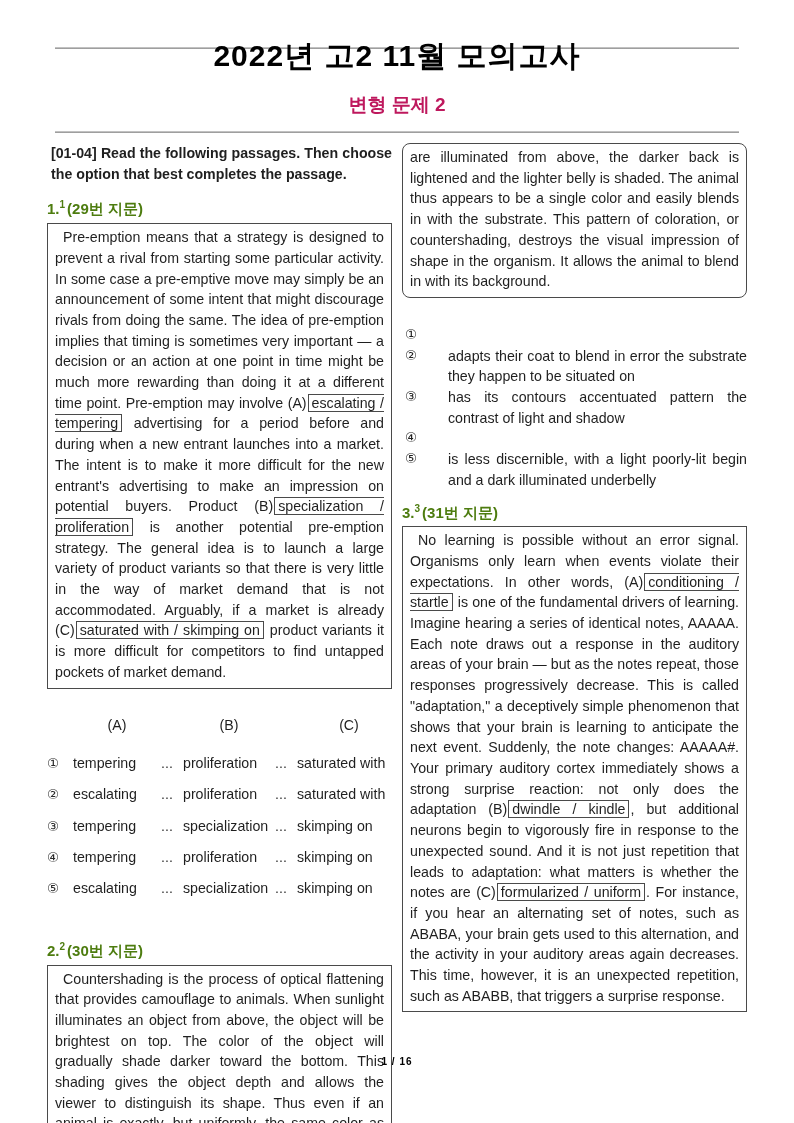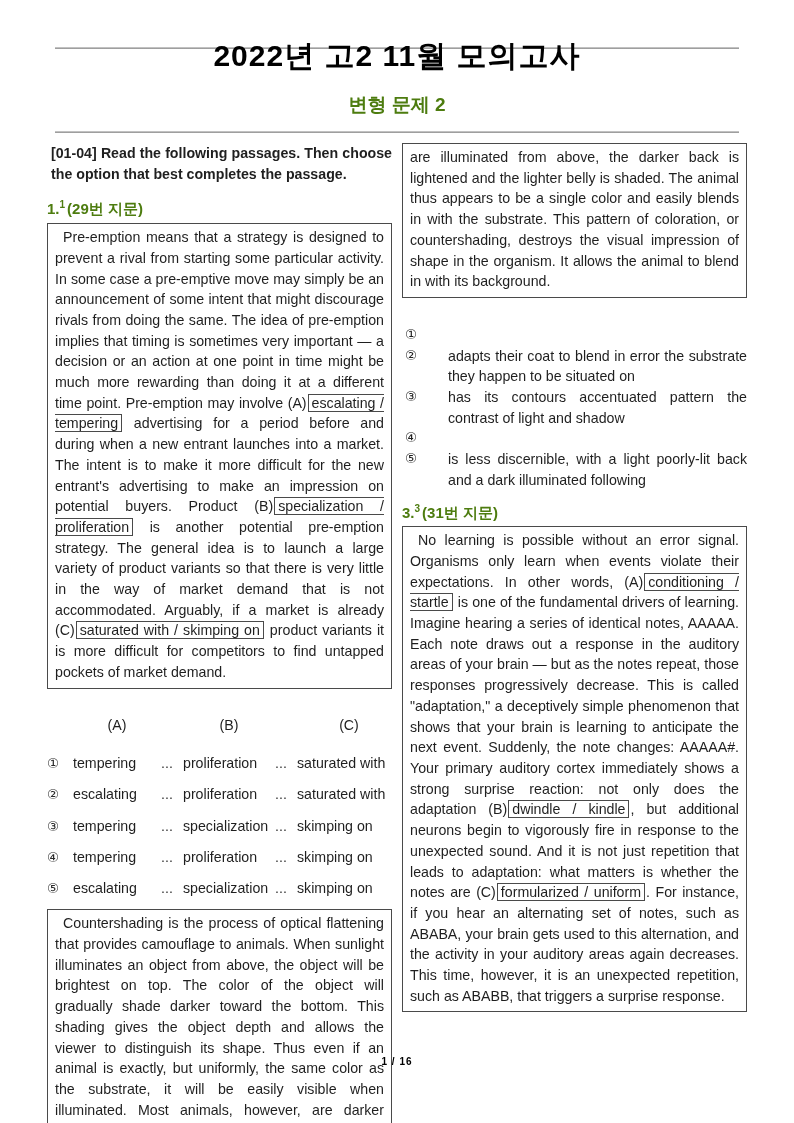--- a/index.html
+++ b/index.html
@@ -12,39 +12,39 @@
   .page { position:relative; width:794px; height:1123px; overflow:hidden; }
 
   .rule { position:absolute; left:55px; right:55px; height:2px;
           background:linear-gradient(to bottom,#d2d2d2,#8d8d8d); }
   .rule-top { top:47px; }
   .rule-mid { top:131px; }
 
   .title { position:absolute; top:36px; left:0; width:100%; margin:0;
            text-align:center; font-size:30px; font-weight:800; letter-spacing:1px; color:#000; }
   .subtitle { position:absolute; top:92px; left:0; width:100%; margin:0;
-              text-align:center; font-size:19px; font-weight:800; color:#4d7c0f; }
+              text-align:center; font-size:19px; font-weight:800; color:#be185d; }
 
   .col { position:absolute; top:143px; width:345px; font-size:14.2px; line-height:20.7px; }
   .col-left  { left:47px;  }
   .col-right { left:402px; }
 
   .instruction { margin:0 0 11px 4px; font-weight:bold; text-align:justify; }
 
   .q-label { font-weight:bold; font-size:15px; margin:0 0 3px 0; color:#4d7c0f; }
   .q-label sup { font-size:10px; margin-right:2px; }
 
   .passage-box {
     border:1.5px solid #4a4a4a;
     padding:3px 7px 5px 7px;
     text-align:justify;
     text-indent:8px;
     margin-bottom:0;
   }
-  .passage-box.no-indent { text-indent:0; }
+  .passage-box.no-indent { text-indent:0;border-radius:8px; }
 
   .inline-box { border:1px solid #4a4a4a; padding:0px 3px; margin:0 1px; }
 
   .answer-table { margin-top:26px; }
   .trow, .thead { display:grid; grid-template-columns:26px 88px 22px 92px 22px auto;
                   align-items:baseline; }
   .thead { margin-bottom:18px; }
   .trow  { margin-bottom:9.5px; }
   .hdr { text-align:center; }
   .hdr-c { width:104px; text-align:center; }
@@ -128,20 +128,23 @@
       <div class="trow">
         <span class="c-num">⑤</span>
         <span>escalating</span>
         <span class="c-d">...</span>
         <span>specialization</span>
         <span class="c-d">...</span>
         <span>skimping on</span>
       </div>
     </div>
 
+    <div class="q-label mt-q2">
+      <span>2.</span><sup>2</sup><span>(30번 지문)</span>
+    </div>
 
     <div class="passage-box">Countershading is the process of optical flattening that provides camouflage to animals. When sunlight illuminates an object from above, the object will be brightest on top. The color of the object will gradually shade darker toward the bottom. This shading gives the object depth and allows the viewer to distinguish its shape. Thus even if an animal is exactly, but uniformly, the same color as the substrate, it will be easily visible when illuminated. Most animals, however, are darker above than they are below. When they</div>
 
   </div>
 
   <div class="col col-right">
 
     <div class="passage-box no-indent">are illuminated from above, the darker back is lightened and the lighter belly is shaded. The animal thus appears to be a single color and easily blends in with the substrate. This pattern of coloration, or countershading, destroys the visual impression of shape in the organism. It allows the animal to blend in with its background.</div>
 
     <ul class="options">
@@ -154,21 +157,21 @@
       </li>
       <li class="opt">
         <span class="o-num">③</span>
         <span class="o-text">has its contours accentuated pattern the contrast of light and shadow</span>
       </li>
       <li class="opt">
         <span class="o-num">④</span>
       </li>
       <li class="opt">
         <span class="o-num">⑤</span>
-        <span class="o-text">is less discernible, with a light poorly-lit back and a dark illuminated following</span>
+        <span class="o-text">is less discernible, with a light poorly-lit begin and a dark illuminated underbelly</span>
       </li>
     </ul>
 
     <div class="q-label q3-label">
       <span>3.</span><sup>3</sup><span>(31번 지문)</span>
     </div>
 
     <div class="passage-box"><span>No learning is possible without an error signal. Organisms only learn when events violate their expectations. In other words, (A)</span><span class="inline-box">conditioning / startle</span><span> is one of the fundamental drivers of learning. Imagine hearing a series of identical notes, AAAAA. Each note draws out a response in the auditory areas of your brain — but as the notes repeat, those responses progressively decrease. This is called "adaptation," a deceptively simple phenomenon that shows that your brain is learning to anticipate the next event. Suddenly, the note changes: AAAAA#. Your primary auditory cortex immediately shows a strong surprise reaction: not only does the adaptation (B)</span><span class="inline-box">dwindle / kindle</span><span>, but additional neurons begin to vigorously fire in response to the unexpected sound. And it is not just repetition that leads to adaptation: what matters is whether the notes are (C)</span><span class="inline-box">formularized / uniform</span><span>. For instance, if you hear an alternating set of notes, such as ABABA, your brain gets used to this alternation, and the activity in your auditory areas again decreases. This time, however, it is an unexpected repetition, such as ABABB, that triggers a surprise response.</span></div>
 
   </div>

